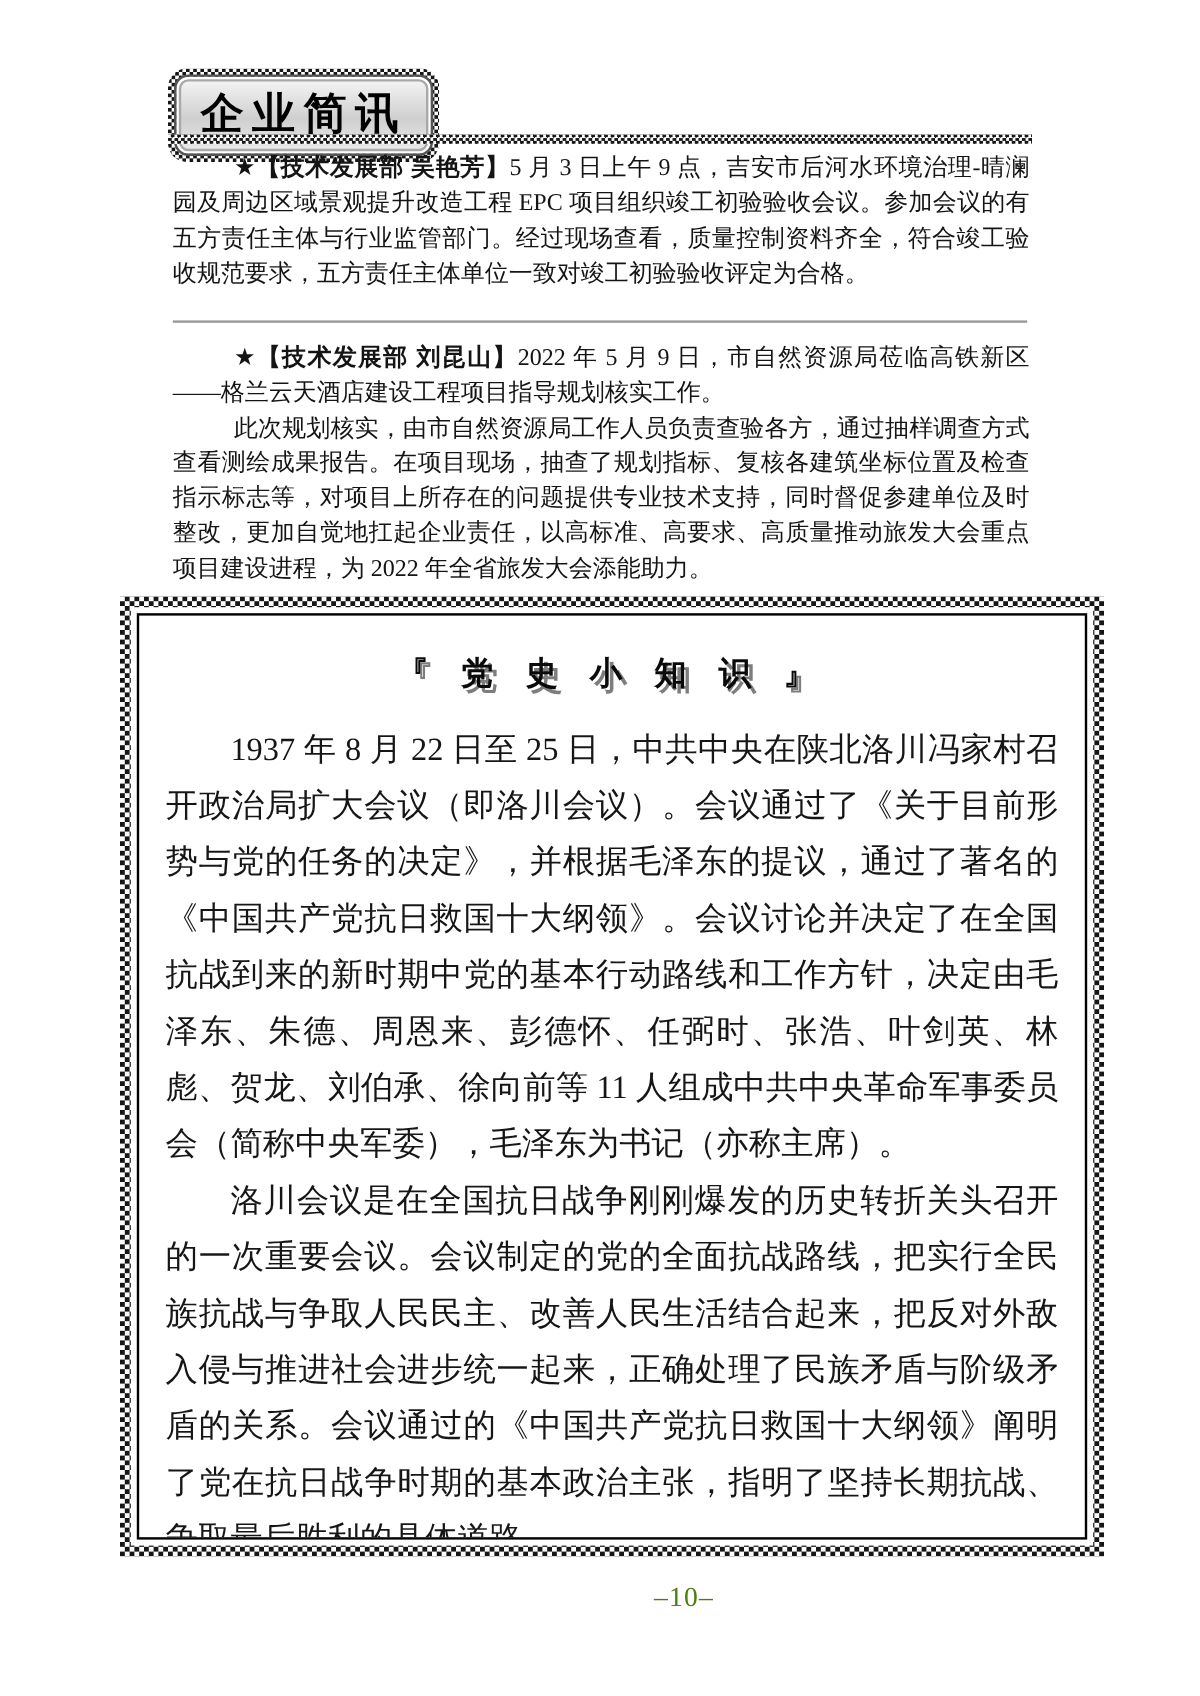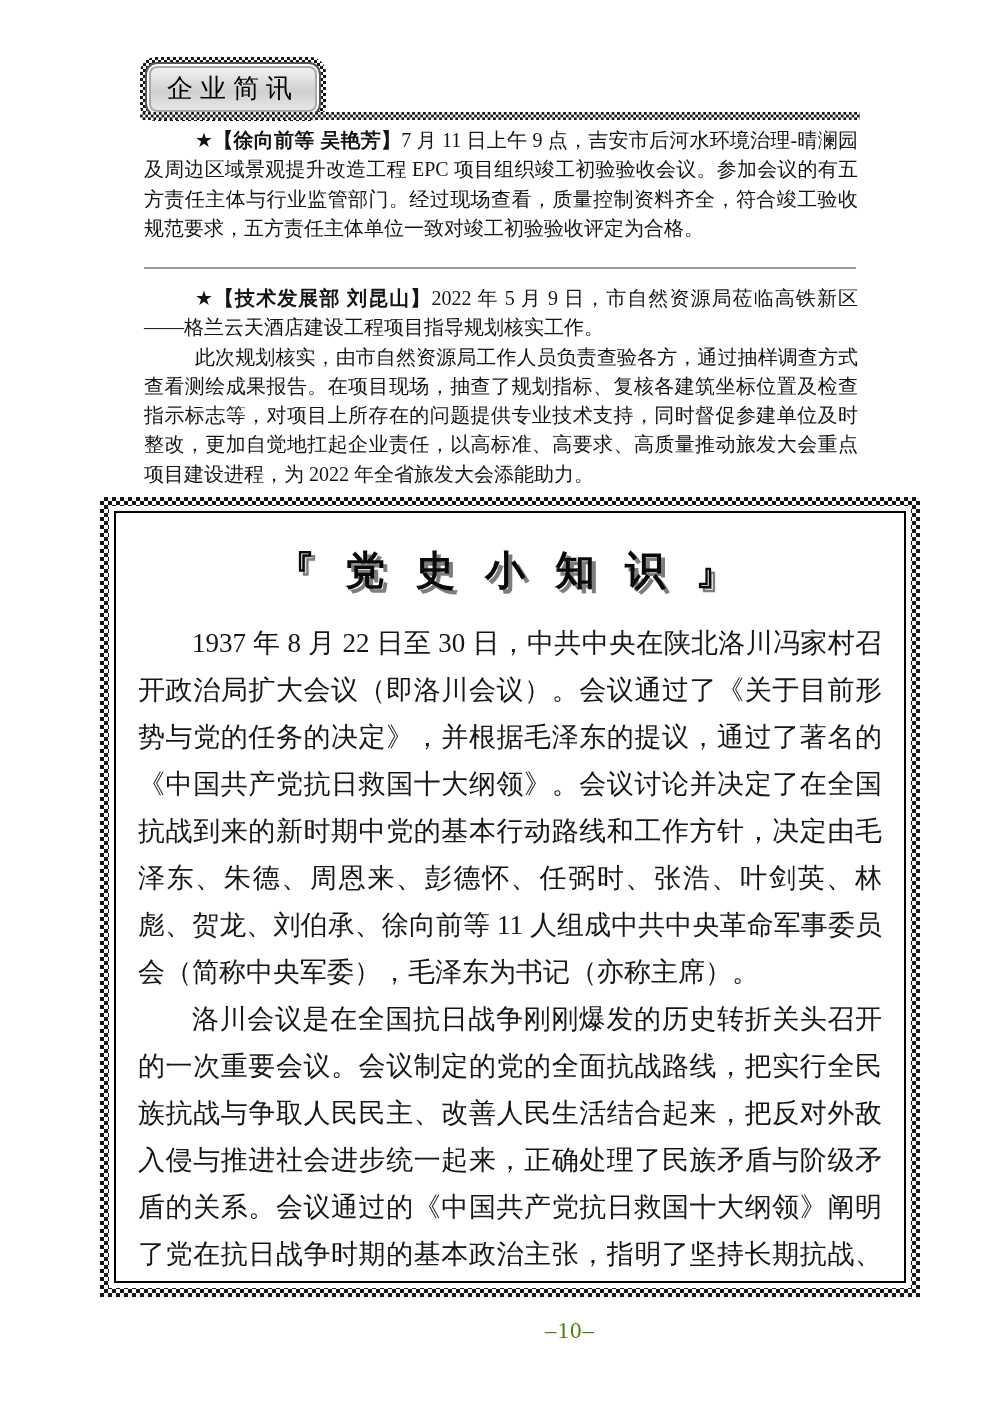--- a/index.html
+++ b/index.html
@@ -25,22 +25,22 @@
   }
   .badge-inner {
     border:2px solid #555;
     border-radius:12px;
     background:linear-gradient(180deg,#f7f7f7 0%,#cfcfcf 55%,#ececec 100%);
     box-shadow: inset 0 0 0 2px #ffffff, inset 0 0 0 4px #a9a9a9;
     padding:7px 20px 8px;
   }
   .badge-text {
     font-family:"Liberation Sans", sans-serif;
-    font-weight:normal;
-    font-size:26px;
+    font-weight:bold;
+    font-size:36px;
     letter-spacing:7px;
     color:#000;
     white-space:nowrap;
   }
   .header-rule {
     position:absolute; left:140px; top:112px;
     width:720px; height:8px;
     background-size:5.4px 5.4px;
   }
 
@@ -71,21 +71,21 @@
   .kbox-gap { width:100%; height:100%; background:#ffffff; padding:5px; }
   .kbox-core {
     width:100%; height:100%;
     border:2px solid #000;
     padding:16px 22px 0 22px;
     overflow:hidden;
     background:#fff;
   }
   .kbox-title {
     text-align:center;
-    font-size:40px;
+    font-size:27px;
     font-weight:bold;
     letter-spacing:10px;
     color:#0a0a0a;
     text-shadow:4px 4px 0 #7d7d7d;
     margin-top:14px;
     margin-bottom:22px;
     white-space:nowrap;
   }
   .kbox-body {
     font-size:27px;
@@ -112,36 +112,36 @@
 <div class="page">
 
   <div class="badge-outer checker">
     <div class="badge-inner">
       <div class="badge-text">企业简讯</div>
     </div>
   </div>
   <div class="header-rule checker"></div>
 
   <div class="news sec1">
-    <p><span>★</span><span class="byline">【徐向前等 吴艳芳】</span><span>7 月 11 日上午 9 点，吉安市后河水环境治理-晴澜园及周边区域景观提升改造工程 EPC 项目组织竣工初验验收会议。参加会议的有五方责任主体与行业监管部门。经过现场查看，质量控制资料齐全，符合竣工验收规范要求，五方责任主体单位一致对竣工初验验收评定为合格。</span></p>
+    <p><span>★</span><span class="byline">【技术发展部 吴艳芳】</span><span>5 月 3 日上午 9 点，吉安市后河水环境治理-晴澜园及周边区域景观提升改造工程 EPC 项目组织竣工初验验收会议。参加会议的有五方责任主体与行业监管部门。经过现场查看，质量控制资料齐全，符合竣工验收规范要求，五方责任主体单位一致对竣工初验验收评定为合格。</span></p>
   </div>
 
   <div class="section-divider"></div>
 
   <div class="news sec2">
     <p><span>★</span><span class="byline">【技术发展部 刘昆山】</span><span>2022 年 5 月 9 日，市自然资源局莅临高铁新区——格兰云天酒店建设工程项目指导规划核实工作。</span></p>
     <p>此次规划核实，由市自然资源局工作人员负责查验各方，通过抽样调查方式查看测绘成果报告。在项目现场，抽查了规划指标、复核各建筑坐标位置及检查指示标志等，对项目上所存在的问题提供专业技术支持，同时督促参建单位及时整改，更加自觉地扛起企业责任，以高标准、高要求、高质量推动旅发大会重点项目建设进程，为 2022 年全省旅发大会添能助力。</p>
   </div>
 
   <div class="kbox checker">
     <div class="kbox-gap">
       <div class="kbox-core">
         <div class="kbox-title">『 党 史 小 知 识 』</div>
         <div class="kbox-body">
-          <p>1937 年 8 月 22 日至 30 日，中共中央在陕北洛川冯家村召开政治局扩大会议（即洛川会议）。会议通过了《关于目前形势与党的任务的决定》，并根据毛泽东的提议，通过了著名的《中国共产党抗日救国十大纲领》。会议讨论并决定了在全国抗战到来的新时期中党的基本行动路线和工作方针，决定由毛泽东、朱德、周恩来、彭德怀、任弼时、张浩、叶剑英、林彪、贺龙、刘伯承、徐向前等 11 人组成中共中央革命军事委员会（简称中央军委），毛泽东为书记（亦称主席）。</p>
+          <p>1937 年 8 月 22 日至 25 日，中共中央在陕北洛川冯家村召开政治局扩大会议（即洛川会议）。会议通过了《关于目前形势与党的任务的决定》，并根据毛泽东的提议，通过了著名的《中国共产党抗日救国十大纲领》。会议讨论并决定了在全国抗战到来的新时期中党的基本行动路线和工作方针，决定由毛泽东、朱德、周恩来、彭德怀、任弼时、张浩、叶剑英、林彪、贺龙、刘伯承、徐向前等 11 人组成中共中央革命军事委员会（简称中央军委），毛泽东为书记（亦称主席）。</p>
           <p>洛川会议是在全国抗日战争刚刚爆发的历史转折关头召开的一次重要会议。会议制定的党的全面抗战路线，把实行全民族抗战与争取人民民主、改善人民生活结合起来，把反对外敌入侵与推进社会进步统一起来，正确处理了民族矛盾与阶级矛盾的关系。会议通过的《中国共产党抗日救国十大纲领》阐明了党在抗日战争时期的基本政治主张，指明了坚持长期抗战、争取最后胜利的具体道路。</p>
         </div>
       </div>
     </div>
   </div>
 
   <div class="page-number">–10–</div>
 
 </div>
 

